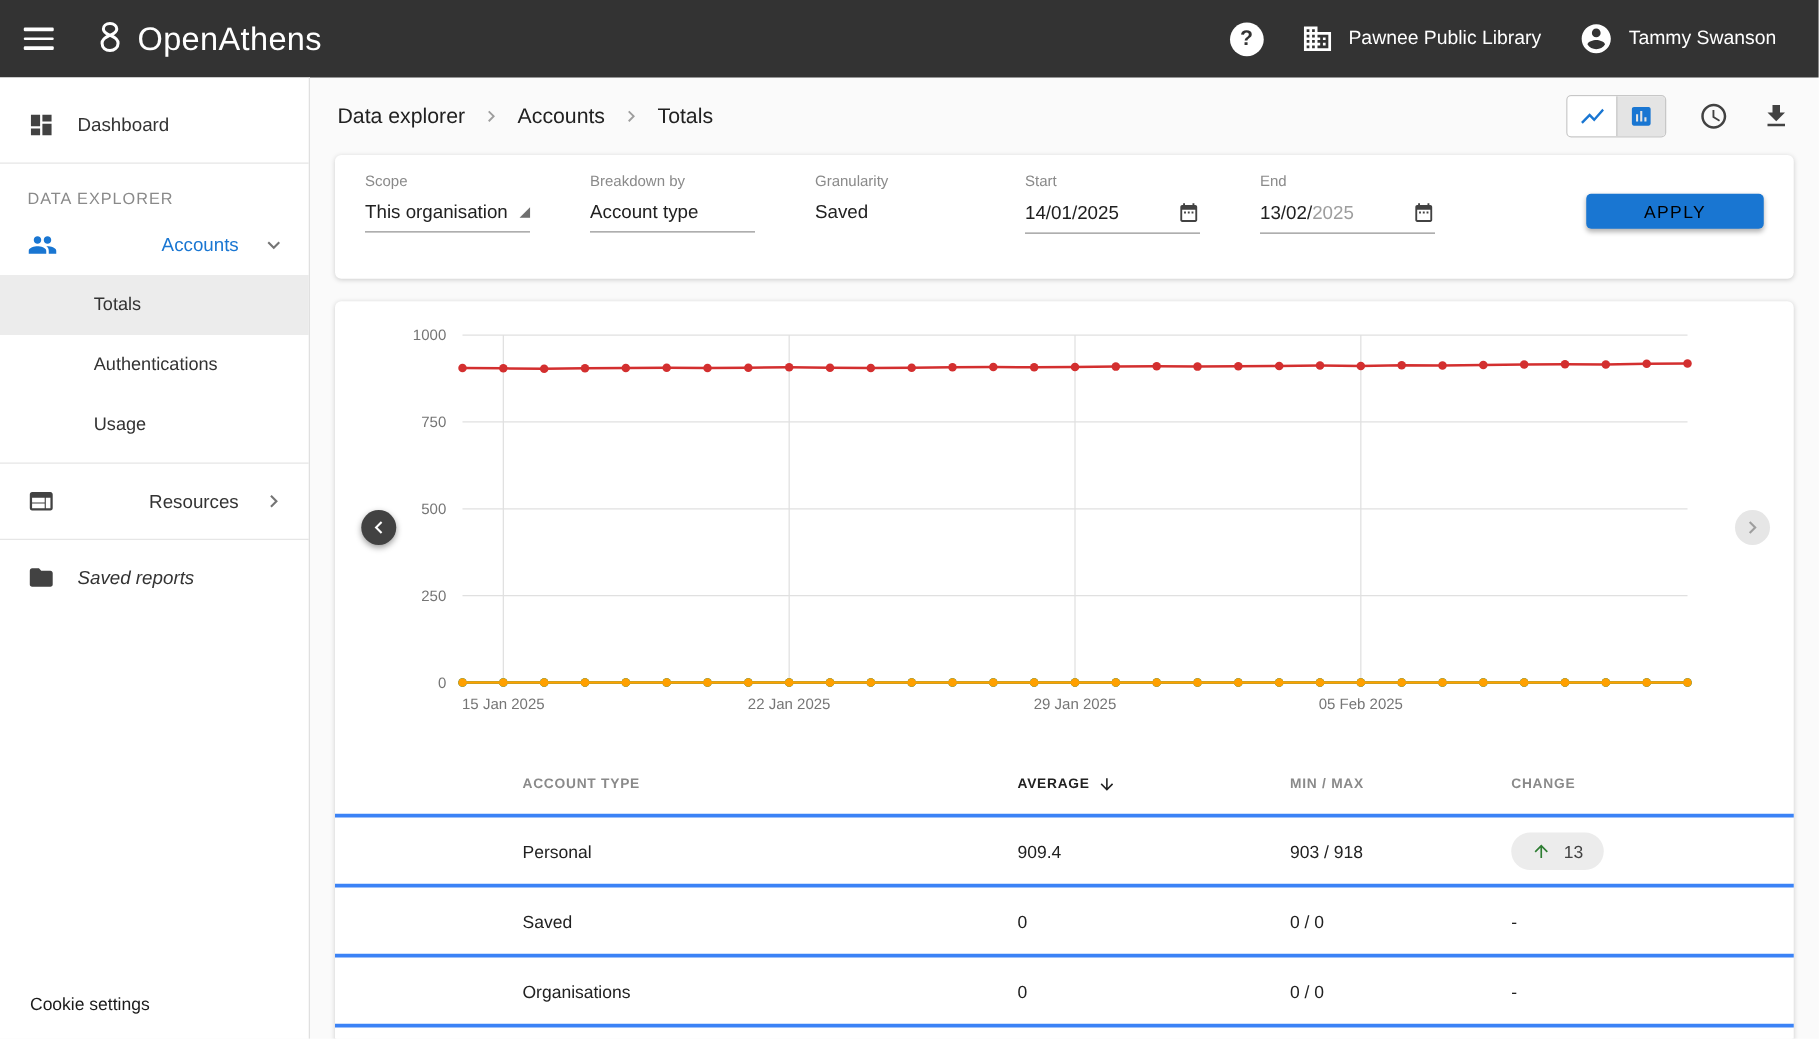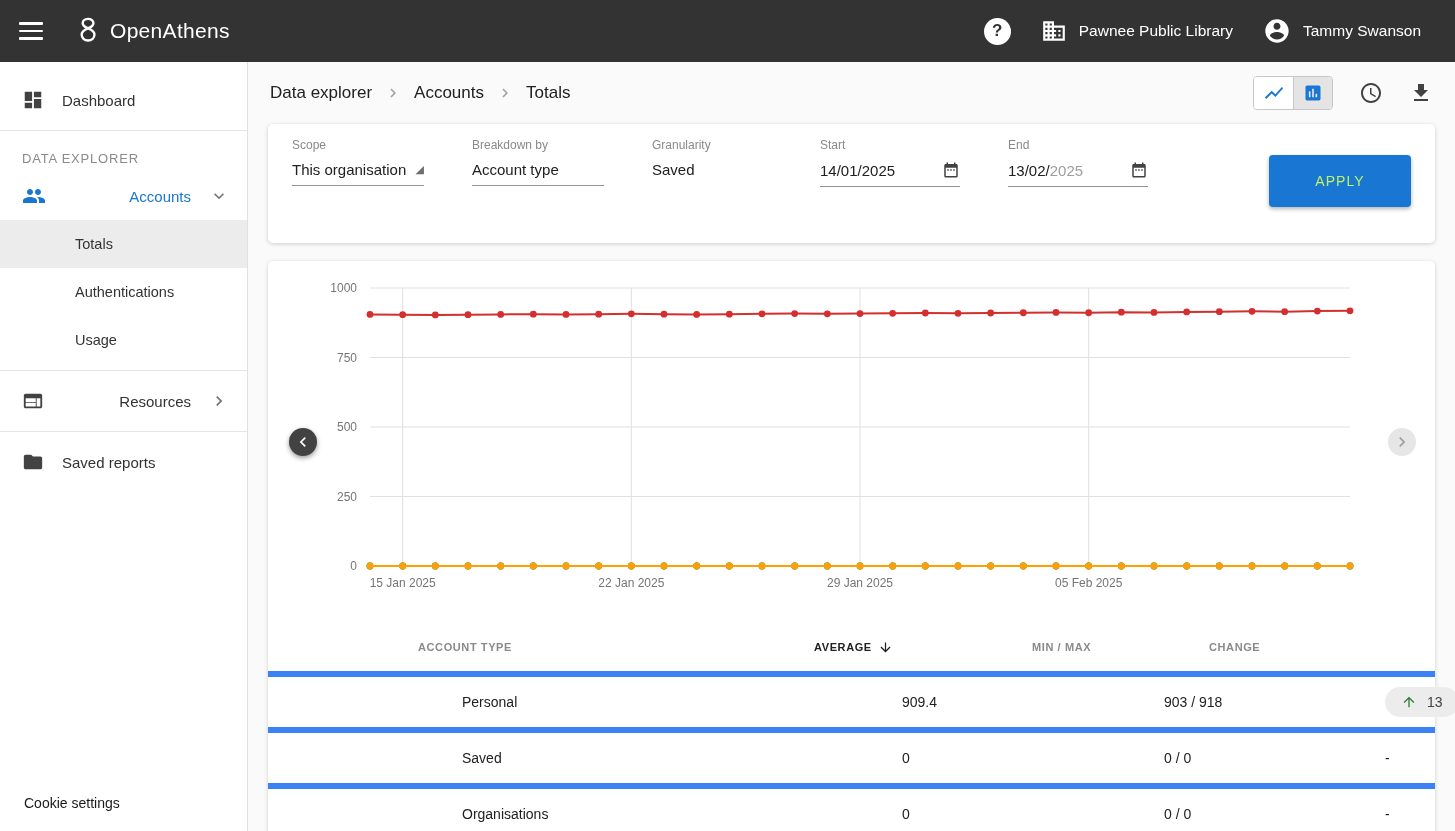--- a/index.html
+++ b/index.html
@@ -5,34 +5,34 @@
   * { margin:0; padding:0; box-sizing:border-box; }
   html,body { width:1455px; height:831px; overflow:hidden; }
   body { font-family:"Liberation Sans", sans-serif; background:#fafafa; color:#212121; }
   .app { display:flex; flex-direction:column; height:100%; }
 
   
   .topbar { height:62px; background:#333333; display:flex; align-items:center; color:#fff; flex:0 0 62px; }
   .hamburger { width:62px; height:62px; background:none; border:none; cursor:pointer; display:flex; flex-direction:column; justify-content:center; align-items:center; gap:5px; }
   .hamburger span { display:block; width:24px; height:2.5px; background:#fff; border-radius:1px; }
   .logo { display:flex; align-items:center; gap:8px; margin-left:12px; }
-  .logo-text { font-size:21px; letter-spacing:.3px; color:#fff; }
+  .logo-text { font-size:26px; letter-spacing:.3px; color:#fff; }
   .topbar-right { margin-left:auto; display:flex; align-items:center; gap:30px; padding-right:34px; }
   .help-circle { width:27px; height:27px; border-radius:50%; background:#fff; color:#333; font-weight:bold; font-size:17px; display:flex; align-items:center; justify-content:center; }
   .icon-btn { background:none; border:none; cursor:pointer; display:flex; align-items:center; }
   .tb-group { display:flex; align-items:center; gap:12px; font-size:15.5px; cursor:pointer; }
 
   
   .body-row { display:flex; flex:1; min-height:0; }
   .sidebar { width:248px; flex:0 0 248px; background:#fff; border-right:1px solid #e0e0e0; position:relative; padding-top:8px; }
   .main { flex:1; min-width:0; display:flex; flex-direction:column; overflow:hidden; }
 
   
   .side-group { border-bottom:1px solid #e6e6e6; padding:6px 0; }
-  .side-group.last { border-bottom:none; }
+  .side-group.last { border-bottom:none;font-style:italic; }
   .side-item { height:48px; display:flex; align-items:center; gap:18px; padding:0 18px 0 22px; font-size:15px; color:#333; cursor:pointer;text-align:right; }
   .side-item .grow { flex:1; }
   .section-label { font-size:13px; letter-spacing:.8px; color:#8a8a8a; padding:14px 22px 6px 22px; }
   .side-item.accounts { color:#1976d2; }
   .sub-item { height:48px; display:flex; align-items:center; padding-left:75px; font-size:14.5px; color:#333; cursor:pointer; }
   .sub-item.selected { background:#ececec; }
   .cookie { position:absolute; left:24px; bottom:20px; font-size:14px; color:#1a1a1a; cursor:pointer; }
 
   
   .page-header { height:62px; flex:0 0 62px; display:flex; align-items:center; padding:0 22px; }
@@ -47,35 +47,35 @@
   
   .filter-card { margin:0 20px; background:#fff; border-radius:5px; box-shadow:0 1px 4px rgba(0,0,0,.18); padding:14px 24px 36px 24px; display:flex; align-items:flex-start; gap:48px; }
   .field { position:relative; }
   .f-label { font-size:12px; color:#8a8a8a; margin-bottom:9px; }
   .f-value { font-size:15px; color:#212121; padding-bottom:7px; display:flex; align-items:center;justify-content:space-between; }
   .underline { border-bottom:1px solid #949494; }
   .w130 { width:132px; } .w120 { width:120px; } .w140 { width:140px; }
   .caret { margin-left:auto; color:#6f6f6f; font-size:11px; }
   .f-value .cal { margin-left:auto; display:flex; }
   .dim { color:#9e9e9e; }
-  .apply-btn { margin-left:auto; margin-top:17px; width:142px; height:52px; background:#1976d2; color:#bef264; border:none; border-radius:4px; font-size:14px; letter-spacing:1.1px; cursor:pointer; box-shadow:0 2px 4px rgba(0,0,0,.3); font-family:"Liberation Sans",sans-serif; }
+  .apply-btn { margin-left:auto; margin-top:17px; width:142px; height:28px; background:#1976d2; color:#000000; border:none; border-radius:4px; font-size:14px; letter-spacing:1.1px; cursor:pointer; box-shadow:0 2px 4px rgba(0,0,0,.3); font-family:"Liberation Sans",sans-serif; }
 
   .chart-card { margin:18px 20px 0 20px; background:#fff; border-radius:5px 5px 0 0; box-shadow:0 1px 4px rgba(0,0,0,.18); padding-top:14px; position:relative; flex:1; }
   #chart-svg { display:block; width:100%; height:348px; }
   .nav-circle { position:absolute; width:28px; height:28px; border-radius:50%; border:none; display:flex; align-items:center; justify-content:center; cursor:pointer; }
   .nav-prev { left:21px; top:167px; background:#424242; box-shadow:0 2px 5px rgba(0,0,0,.4); }
   .nav-next { right:19px; top:167px; background:#e6e6e6; }
 
   
   .acct-table { width:100%; }
   .t-head, .t-row { display:grid; grid-template-columns:150px 396px 218px 177px 1fr; align-items:center; }
   .t-head { height:48px; }
   .th { font-size:11px; letter-spacing:.6px; color:#8a8a8a; font-weight:bold; cursor:pointer; }
   .th-active { color:#212121; display:flex; align-items:center; gap:6px; }
-  .t-row { height:56px; border-top:6px solid #3b82f6; font-size:14px; color:#212121;gap:44px; }
+  .t-row { height:56px; border-top:3px solid #3b82f6; font-size:14px; color:#212121; }
   .dot { width:20px; height:20px; border-radius:50%; margin-left:23px; }
   .change-pill { display:inline-flex; align-items:center; gap:10px; background:#ececec; border-radius:16px; padding:7px 16px; font-size:14px; color:#424242; }
 </style>
 </head>
 <body>
 
 <div class="app">
 
   <header class="topbar">
     <button class="hamburger">

